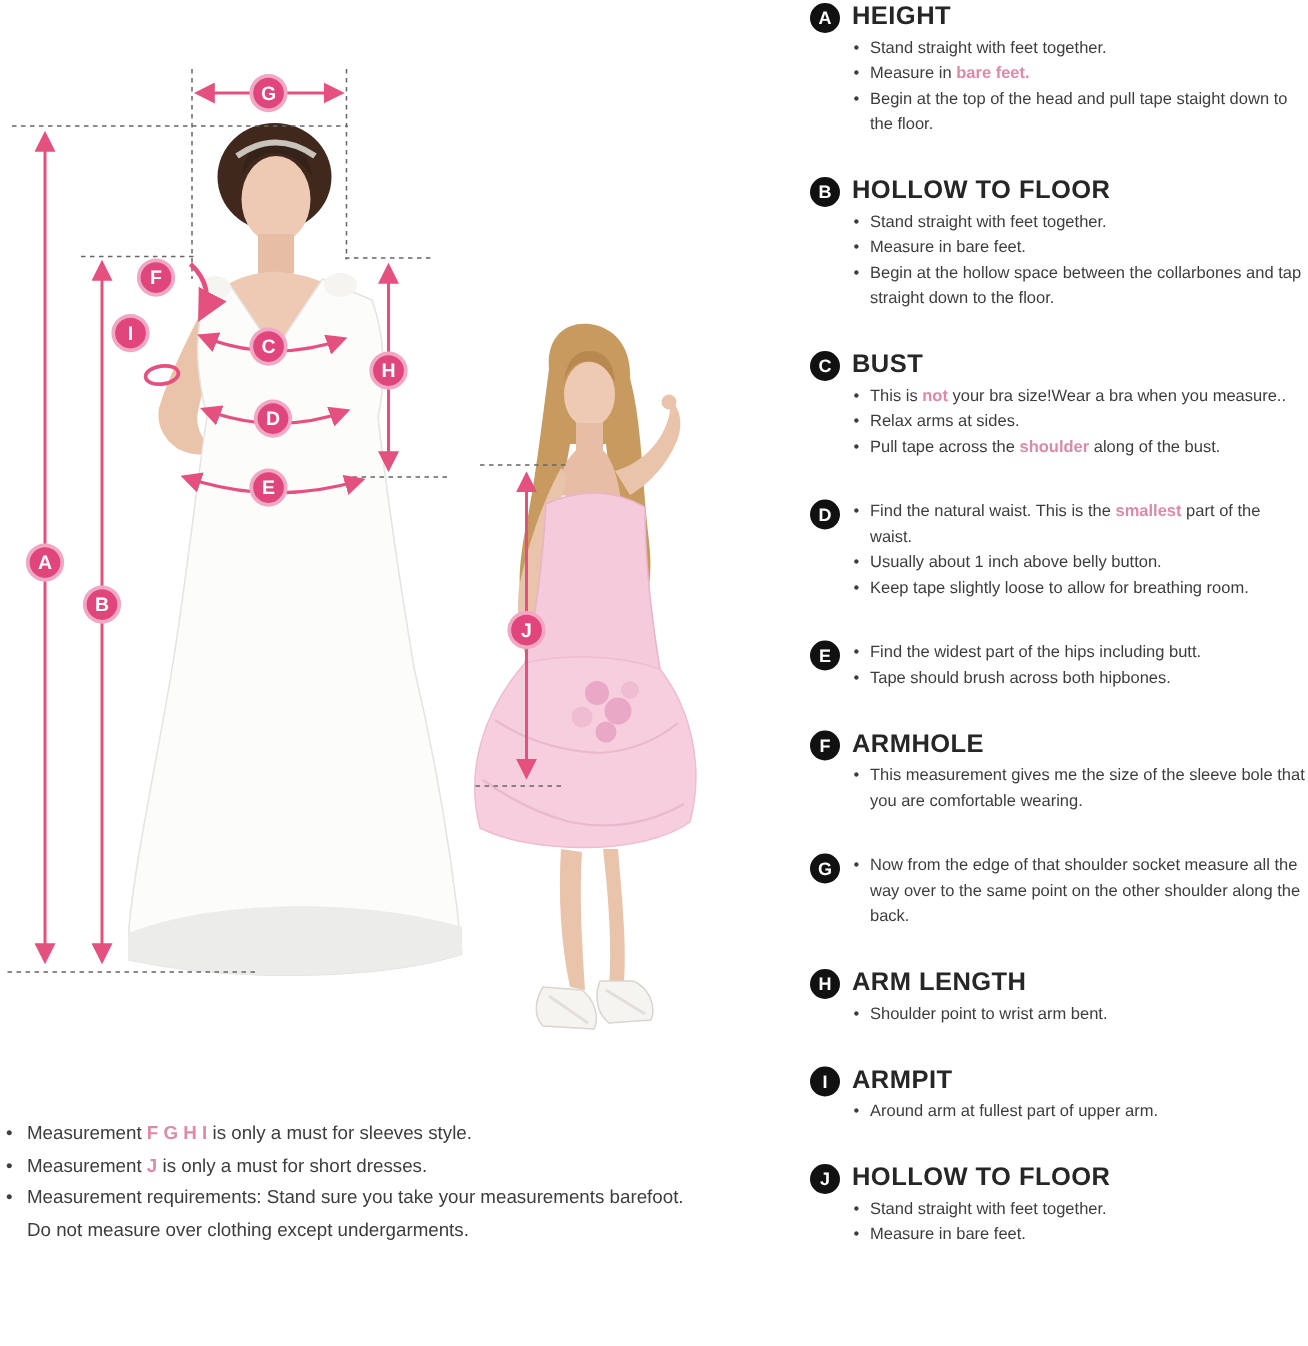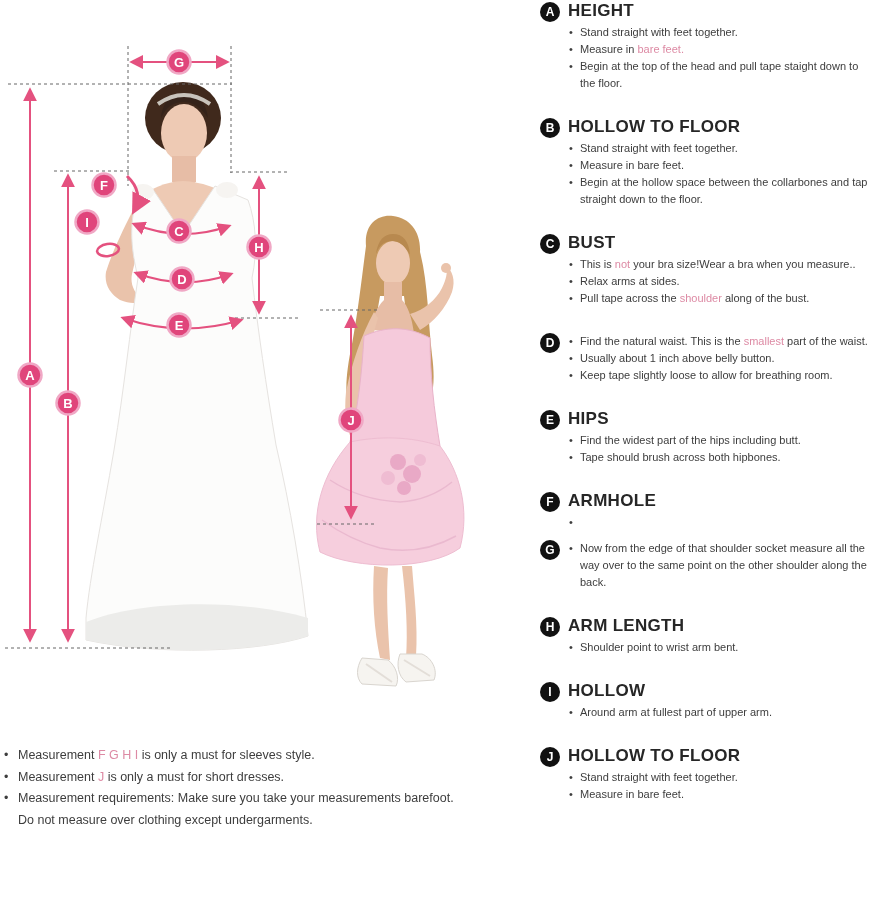--- a/index.html
+++ b/index.html
@@ -9,21 +9,21 @@
   .instructions{position:absolute;left:540px;top:2px;width:330px;}
   .section{display:flex;gap:8px;margin-bottom:26px;}
   .badge{width:20px;height:20px;border-radius:50%;background:#111;color:#fff;
          font-size:12px;font-weight:bold;display:flex;align-items:center;justify-content:center;
          flex:none;margin-top:0px;}
   .sec-content{flex:1;min-width:0;}
   .sec-title{font-size:17px;font-weight:bold;color:#262626;letter-spacing:.3px;
              margin:2px 0 6px 0;line-height:14px;}
   .bullet{position:relative;padding-left:12px;font-size:11px;color:#3d3d3d;line-height:17px;}
   .bullet .dot{position:absolute;left:1px;top:0;}
-  .pink{color:#dd8aa4;}
+  .pink{color:#dd8aa4;font-weight:bold;}
   .notes{position:absolute;left:4px;top:745px;width:532px;font-size:12.5px;color:#3d3d3d;}
   .note-line{position:relative;padding-left:14px;line-height:21.5px;}
   .note-line .dot{position:absolute;left:0;top:0;}
 </style>
 </head>
 <body>
 
 <div class="canvas">
 
   <svg id="figure-svg" width="540" height="740" viewBox="0 0 540 740">
@@ -178,62 +178,61 @@
         <div class="badge">D</div>
         <div class="sec-content">
           <div class="bullet"><span class="dot">•</span><span>Find the natural waist. This is the </span><span class="pink">smallest</span><span> part of the waist.</span></div>
           <div class="bullet"><span class="dot">•</span><span>Usually about 1 inch above belly button.</span></div>
           <div class="bullet"><span class="dot">•</span><span>Keep tape slightly loose to allow for breathing room.</span></div>
         </div>
       </div>
       <div class="section">
         <div class="badge">E</div>
         <div class="sec-content">
-          <div class="sec-title">HIPS</div>
           <div class="bullet"><span class="dot">•</span><span>Find the widest part of the hips including butt.</span></div>
           <div class="bullet"><span class="dot">•</span><span>Tape should brush across both hipbones.</span></div>
         </div>
       </div>
       <div class="section">
         <div class="badge">F</div>
         <div class="sec-content">
           <div class="sec-title">ARMHOLE</div>
-          <div class="bullet"><span class="dot">•</span></div>
+          <div class="bullet"><span class="dot">•</span><span>This measurement gives me the size of the sleeve bole that you are comfortable wearing.</span></div>
         </div>
       </div>
       <div class="section">
         <div class="badge">G</div>
         <div class="sec-content">
           <div class="bullet"><span class="dot">•</span><span>Now from the edge of that shoulder socket measure all the way over to the same point on the other shoulder along the back.</span></div>
         </div>
       </div>
       <div class="section">
         <div class="badge">H</div>
         <div class="sec-content">
           <div class="sec-title">ARM LENGTH</div>
           <div class="bullet"><span class="dot">•</span><span>Shoulder point to wrist arm bent.</span></div>
         </div>
       </div>
       <div class="section">
         <div class="badge">I</div>
         <div class="sec-content">
-          <div class="sec-title">HOLLOW</div>
+          <div class="sec-title">ARMPIT</div>
           <div class="bullet"><span class="dot">•</span><span>Around arm at fullest part of upper arm.</span></div>
         </div>
       </div>
       <div class="section">
         <div class="badge">J</div>
         <div class="sec-content">
           <div class="sec-title">HOLLOW TO FLOOR</div>
           <div class="bullet"><span class="dot">•</span><span>Stand straight with feet together.</span></div>
           <div class="bullet"><span class="dot">•</span><span>Measure in bare feet.</span></div>
         </div>
       </div>
     </div>
 
   <div class="notes">
       <div class="note-line"><span class="dot">•</span><span>Measurement </span><span class="pink">F G H I </span><span>is only a must for sleeves style.</span></div>
       <div class="note-line"><span class="dot">•</span><span>Measurement </span><span class="pink">J</span><span> is only a must for short dresses.</span></div>
-      <div class="note-line"><span class="dot">•</span><span>Measurement requirements: Make sure you take your measurements barefoot.</span></div>
+      <div class="note-line"><span class="dot">•</span><span>Measurement requirements: Stand sure you take your measurements barefoot.</span></div>
       <div class="note-line no-dot"><span>Do not measure over clothing except undergarments.</span></div>
     </div>
 
 </div>
 
 </body></html>

